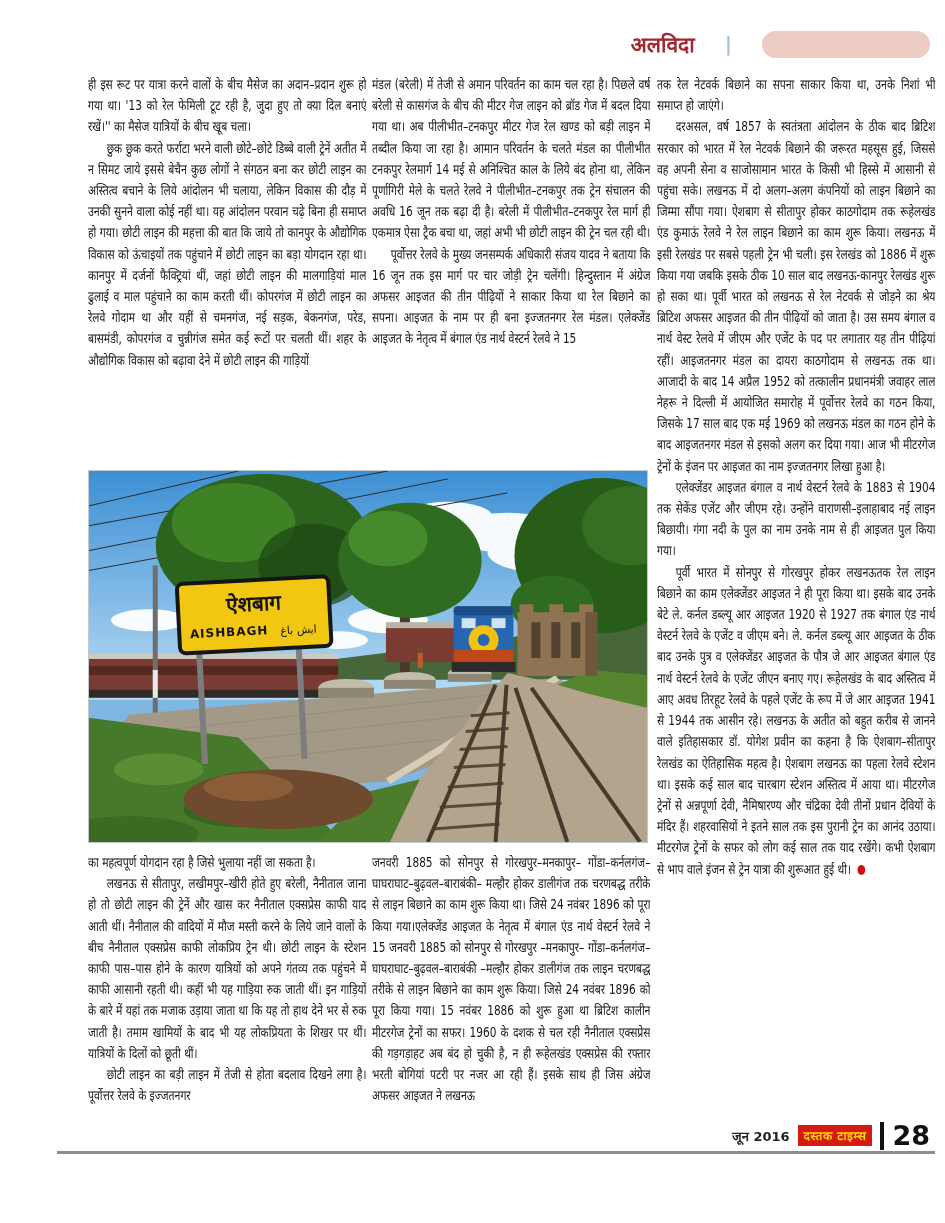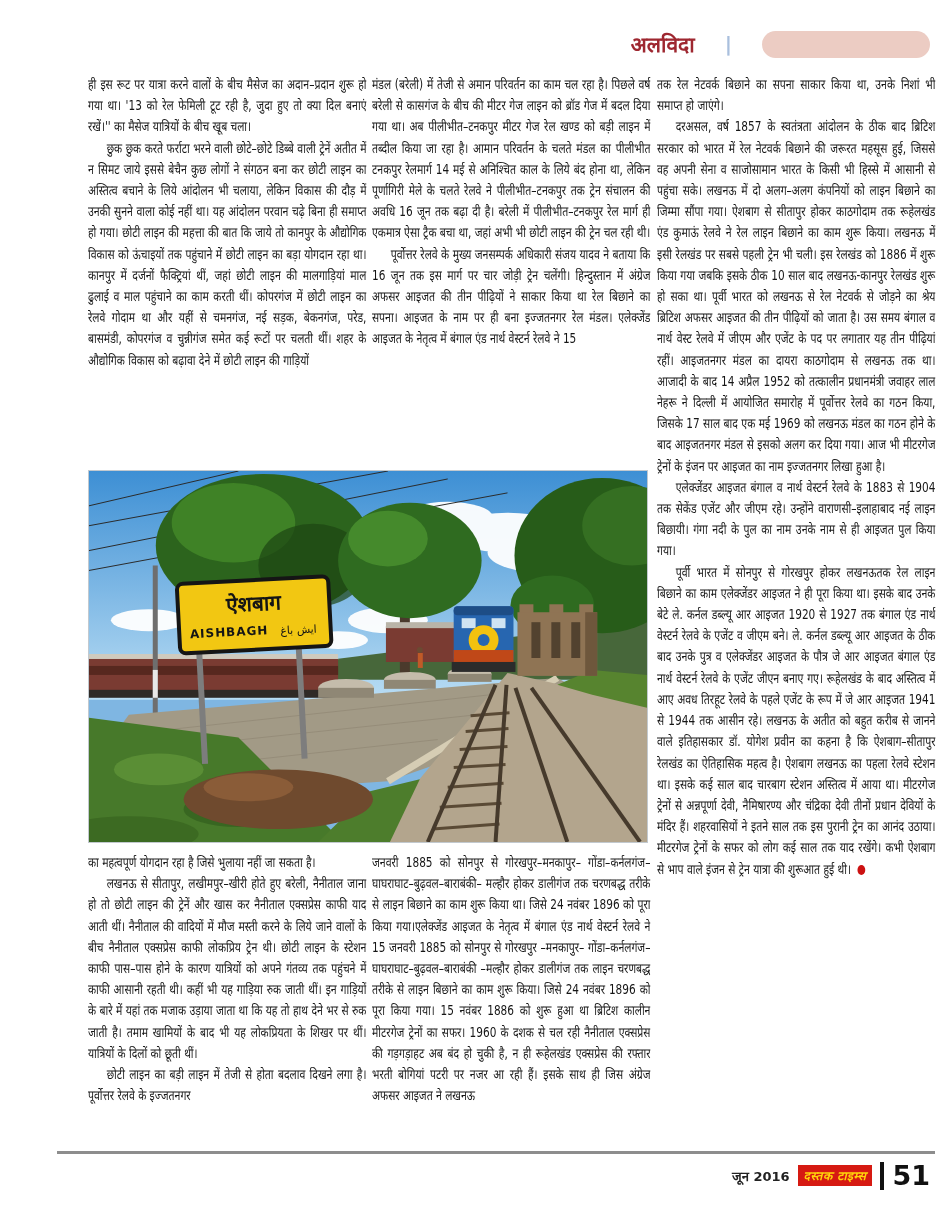--- a/index.html
+++ b/index.html
@@ -23,25 +23,25 @@
   .c1b{left:88px;top:852px;height:294px;}
   .c2b{left:372px;top:852px;height:294px;}
   .end-dot{display:inline-block;width:10px;height:10px;border-radius:50%;
            background:#cc1111;margin-left:8px;vertical-align:middle;}
   
   .photo{position:absolute;left:88px;top:470px;width:560px;height:373px;
          border:1px solid #c2c9cf;box-sizing:border-box;background:#7fb6e2;}
   .photo svg{display:block;width:100%;height:100%;}
   
   .foot-rule{position:absolute;left:57px;top:1151px;width:878px;height:3px;background:#8d8d8d;}
-  .foot{position:absolute;top:1160px;left:0;width:930px;display:flex;justify-content:flex-end;
+  .foot{position:absolute;top:1120px;left:0;width:930px;display:flex;justify-content:flex-end;
         align-items:center;gap:8px;}
   .foot-date{font-size:13px;font-weight:bold;color:#222;}
   .foot-logo{background:#d61a12;color:#ffd40a;font-size:12px;font-weight:bold;
-             padding:2px 6px;letter-spacing:.5px;font-style:italic;}
+             padding:2px 6px;letter-spacing:.5px;}
   .foot-bar{width:4px;height:28px;background:#111;}
   .foot-page{font-size:27px;font-weight:900;color:#111;font-family:"DejaVu Sans",sans-serif;}
 </style>
 </head>
 <body>
 
 <div class="page">
 
   <div class="hdr">
     <span class="hdr-title">अलविदा</span>
@@ -212,16 +212,16 @@
 
   <div class="col c2b">
     <p>जनवरी 1885 को सोनपुर से गोरखपुर–मनकापुर– गोंडा–कर्नलगंज–घाघराघाट–बुढ़वल–बाराबंकी– मल्हौर होकर डालीगंज तक चरणबद्ध तरीके से लाइन बिछाने का काम शुरू किया था। जिसे 24 नवंबर 1896 को पूरा किया गया।एलेक्जेंड आइजत के नेतृत्व में बंगाल एंड नार्थ वेस्टर्न रेलवे ने 15 जनवरी 1885 को सोनपुर से गोरखपुर –मनकापुर– गोंडा–कर्नलगंज–घाघराघाट–बुढ़वल–बाराबंकी –मल्हौर होकर डालीगंज तक लाइन चरणबद्ध तरीके से लाइन बिछाने का काम शुरू किया। जिसे 24 नवंबर 1896 को पूरा किया गया।  15 नवंबर 1886 को शुरू हुआ था ब्रिटिश कालीन मीटरगेज ट्रेनों का सफर। 1960 के दशक से चल रही नैनीताल एक्सप्रेस की गड़गड़ाहट अब बंद हो चुकी है, न ही रूहेलखंड एक्सप्रेस की रफ्तार भरती बोगियां पटरी पर नजर आ रही हैं। इसके साथ ही जिस अंग्रेज अफसर आइजत ने लखनऊ</p>
   </div>
 
   <div class="foot-rule"></div>
   <div class="foot">
     <span class="foot-date">जून 2016</span>
     <span class="foot-logo">दस्तक टाइम्स</span>
     <span class="foot-bar"></span>
-    <span class="foot-page">51</span>
+    <span class="foot-page">28</span>
   </div>
 
 </div>
 
 </body></html>

